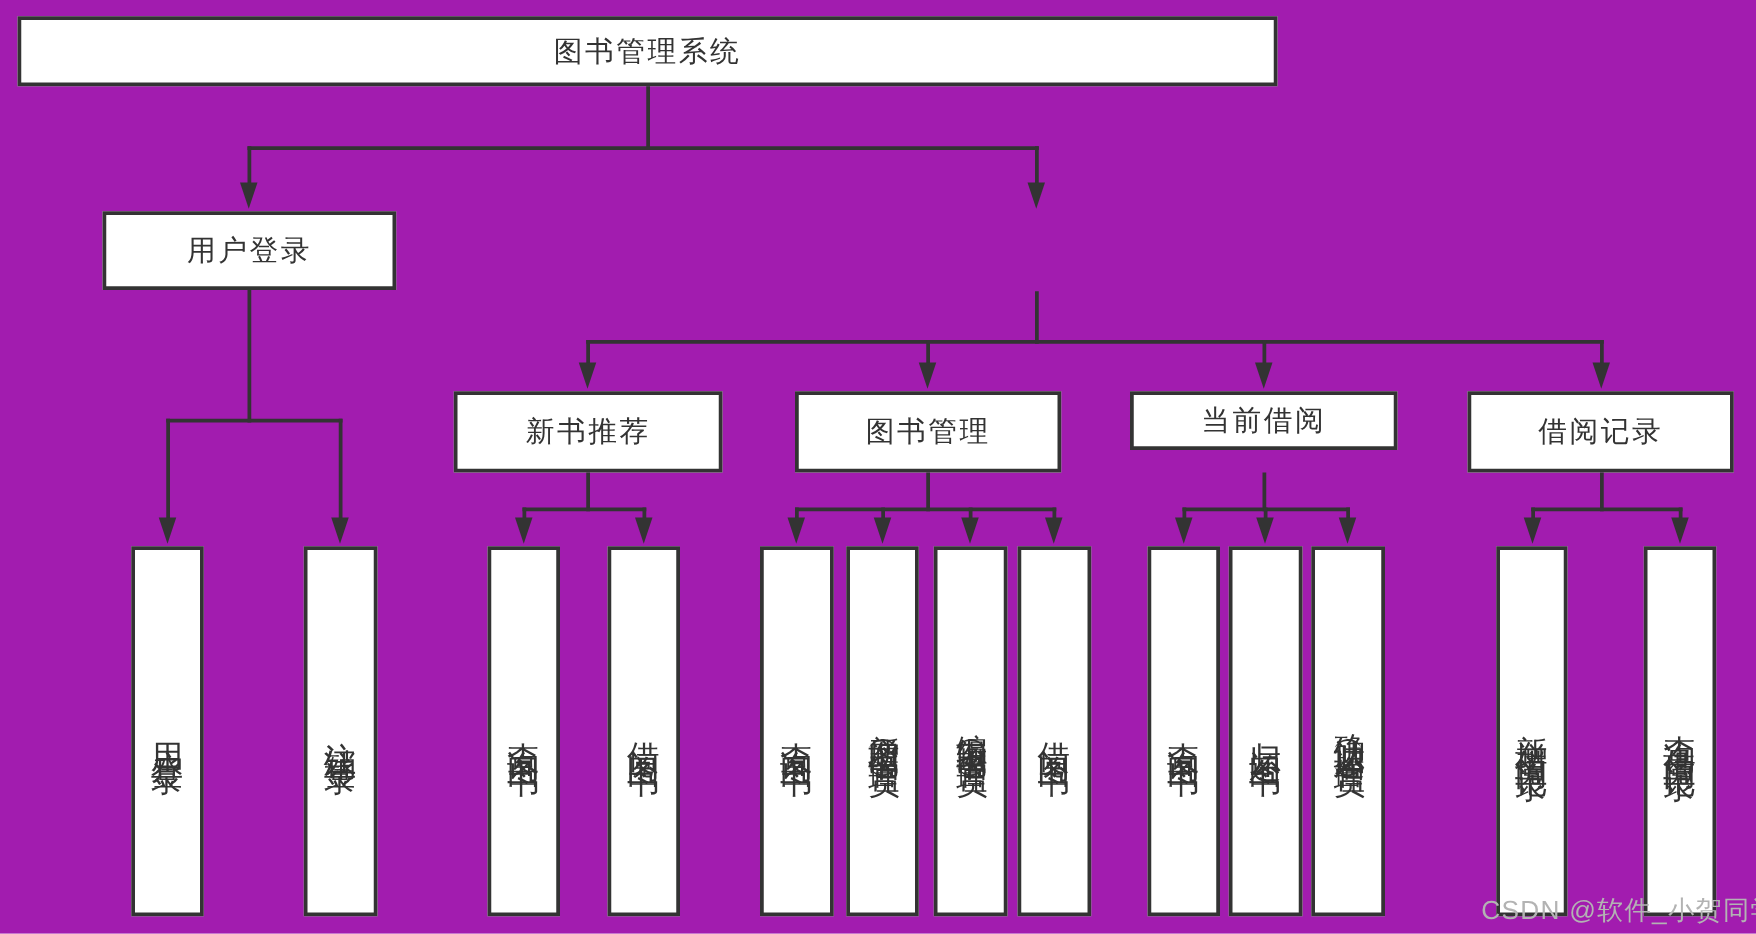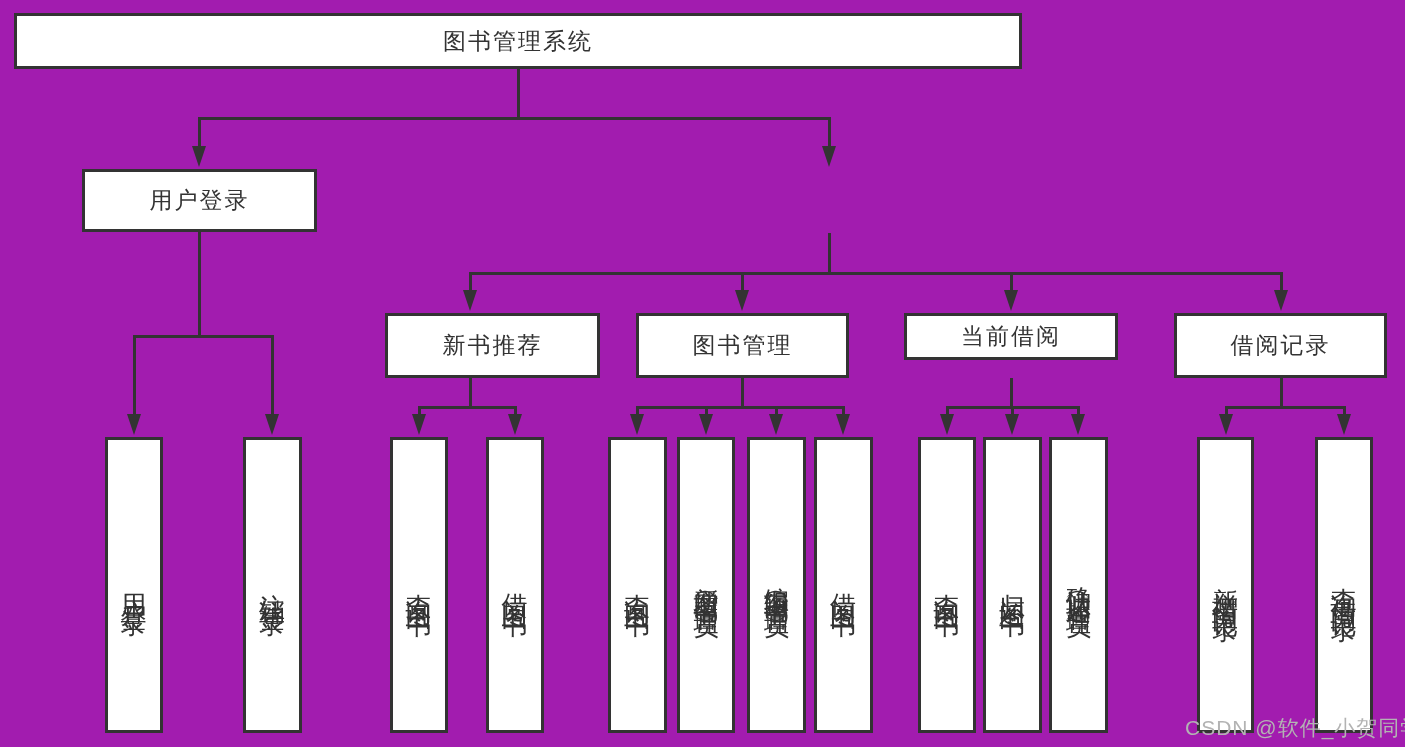--- a/index.html
+++ b/index.html
@@ -58,21 +58,21 @@
 <div id="canvas">
 
   <div class="box" style="left:14px; top:13px; width:1008px; height:56px;">
     <span class="h-label">图书管理系统</span>
   </div>
 
   <div class="box" style="left:82px; top:169px; width:235px; height:63px;">
     <span class="h-label">用户登录</span>
   </div>
 
-  <div class="box" style="left:385px; top:313px; width:215px; height:65px;">
+  <div class="box" style="left:363px; top:313px; width:215px; height:65px;">
     <span class="h-label">新书推荐</span>
   </div>
   <div class="box" style="left:636px; top:313px; width:213px; height:65px;">
     <span class="h-label">图书管理</span>
   </div>
   <div class="box" style="left:904px; top:313px; width:214px; height:47px;">
     <span class="h-label">当前借阅</span>
   </div>
   <div class="box" style="left:1174px; top:313px; width:213px; height:65px;">
     <span class="h-label">借阅记录</span>

